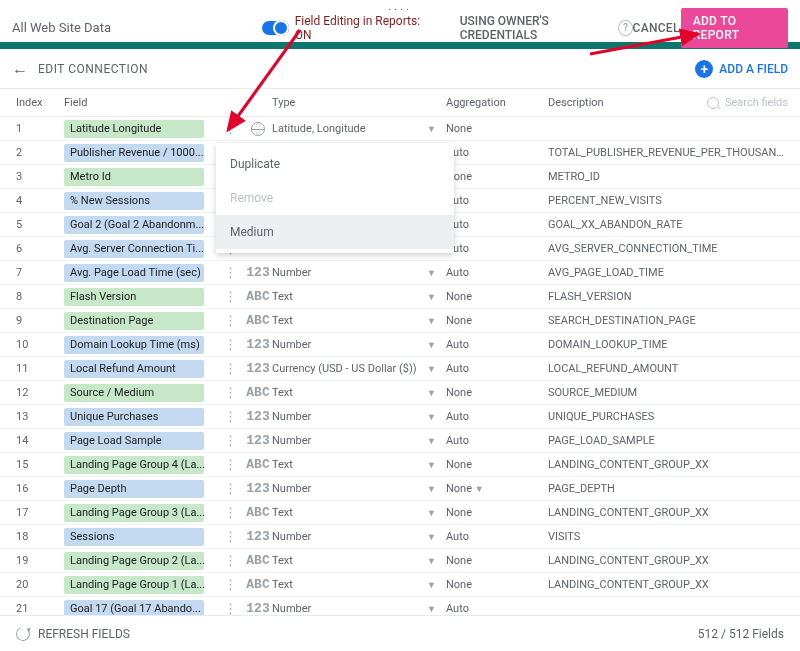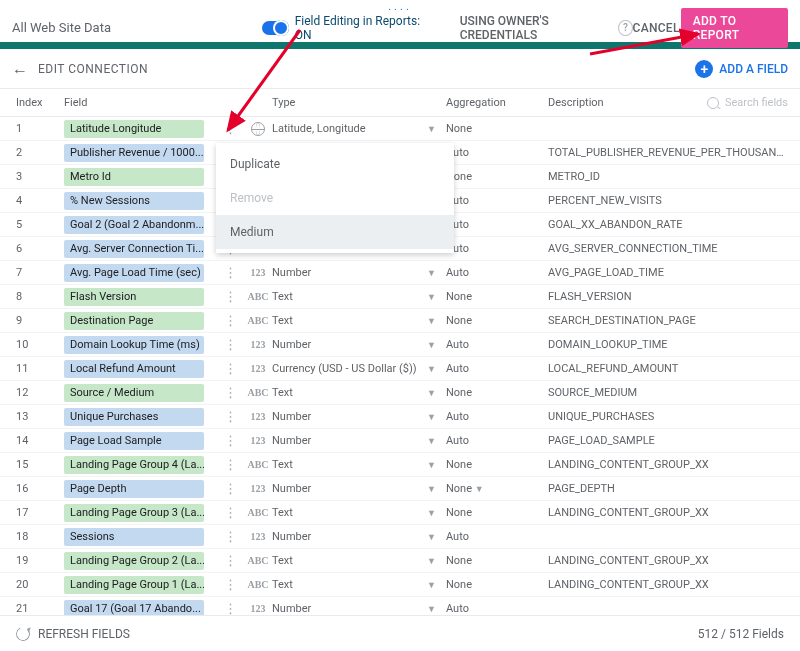--- a/index.html
+++ b/index.html
@@ -1,19 +1,19 @@
 <!DOCTYPE html>
 <html><head>
 <meta charset="utf-8">
 <style>
   *{box-sizing:border-box;margin:0;padding:0;font-family:Roboto,Arial,sans-serif}
   body{background:#fff;color:#3c4043;font-size:12px;width:800px;height:651px;overflow:hidden;position:relative}
   .topbar{display:flex;align-items:center;height:36px;padding:0 12px;border-bottom:7px solid #0f766e}
   .title{font-size:13px;color:#5f6368;flex:0 0 250px}
-  .sw{display:flex;align-items:center;font-size:12px;color:#0c4a6e;gap:6px}
+  .sw{display:flex;align-items:center;font-size:12px;color:#7f1d1d;gap:6px}
   .tog{width:30px;height:14px;background:#1a73e8;border-radius:7px;position:relative}
   .tog:before{content:"";position:absolute;width:16px;height:16px;border-radius:50%;background:#1a73e8;right:0;top:-1px;box-shadow:0 0 0 2px #fff inset}
   .cred{font-size:12px;color:#5f6368;font-weight:500;margin-left:36px;display:flex;align-items:center;gap:8px}
   .q{width:16px;height:16px;border:1px solid #bdc1c6;border-radius:50%;display:inline-flex;align-items:center;justify-content:center;font-size:10px;color:#9aa0a6}
   .sp{flex:1}
   .cancel{font-size:12px;color:#5f6368;font-weight:500;margin-right:1px;letter-spacing:.3px}
   .add{background:#ec4899;color:#fff;font-size:12px;font-weight:500;padding:6px 12px;border-radius:2px;letter-spacing:.3px}
   .subbar{display:flex;align-items:center;height:40px;padding:0 12px;border-bottom:1px solid #e8eaed}
   .back{font-size:16px;color:#5f6368;margin-right:10px}
   .sub{font-size:12px;color:#5f6368;letter-spacing:.5px}
@@ -27,21 +27,21 @@
   .c-tyi{width:36px;text-align:center;padding-left:8px}
   .c-tyn{width:174px;display:flex;align-items:center;justify-content:space-between;padding-right:10px}
   .c-agg{width:102px}
   .c-desc{flex:1;overflow:hidden;white-space:nowrap;text-overflow:ellipsis}
   .rows{height:506px;overflow:hidden}
   .row{padding:0 12px;border-bottom:1px solid #f1f3f4;height:24px}
   .chip{height:18px;border-radius:2px;padding:0 6px;display:flex;align-items:center;font-size:11px;color:#202124;width:140px;overflow:hidden;white-space:nowrap;text-overflow:ellipsis}
   .green{background:#c6e7c8}
   .blue{background:#c3d9f0}
   .dots{color:#9aa0a6;font-size:13px;line-height:1}
-  .ti{font-family:Liberation Serif, serif;font-size:10px;color:#9aa0a6;font-weight:600}
+  .ti{font-family:Liberation Mono, monospace;font-size:13px;color:#9aa0a6;font-weight:600}
   .globe{width:14px;height:14px;border:1.2px solid #9aa0a6;border-radius:50%;position:relative;margin:0 auto}
   .globe:before{content:"";position:absolute;inset:0;border-left:1px solid #9aa0a6;border-right:1px solid #9aa0a6;border-radius:50%;transform:scaleX(.4)}
   .globe:after{content:"";position:absolute;left:0;right:0;top:50%;border-top:1px solid #9aa0a6}
   .dd{color:#9aa0a6;font-size:9px}
   .search{display:flex;align-items:center;gap:6px;color:#bdc1c6}
   .sico{width:12px;height:12px;border:1.4px solid #bdc1c6;border-radius:50%;position:relative}
   .sico:after{content:"";position:absolute;width:5px;height:1.4px;background:#bdc1c6;right:-4px;bottom:-2px;transform:rotate(45deg)}
   .footer{position:absolute;bottom:0;left:0;right:0;height:36px;border-top:1px solid #e8eaed;display:flex;align-items:center;padding:0 16px;font-size:12px;color:#5f6368;background:#fff}
   .refresh{display:flex;align-items:center;gap:8px}
   .ric{width:14px;height:14px;border:1.5px solid #9aa0a6;border-radius:50%;border-top-color:transparent;transform:rotate(20deg);position:relative}
@@ -344,20 +344,21 @@
       <div class="c-fld">
         <div class="chip blue">Sessions</div>
       </div>
       <div class="c-menu"><span class="dots">⋮</span></div>
       <div class="c-tyi"><span class="ti">123</span></div>
       <div class="c-tyn">
         <span>Number</span>
         <span class="dd">▼</span>
       </div>
       <div class="c-agg">Auto</div>
+      <div class="c-desc">VISITS</div>
     </div>
     <div class="row">
       <div class="c-idx">19</div>
       <div class="c-fld">
         <div class="chip green">Landing Page Group 2 (La...</div>
       </div>
       <div class="c-menu"><span class="dots">⋮</span></div>
       <div class="c-tyi"><span class="ti">ABC</span></div>
       <div class="c-tyn">
         <span>Text</span>

